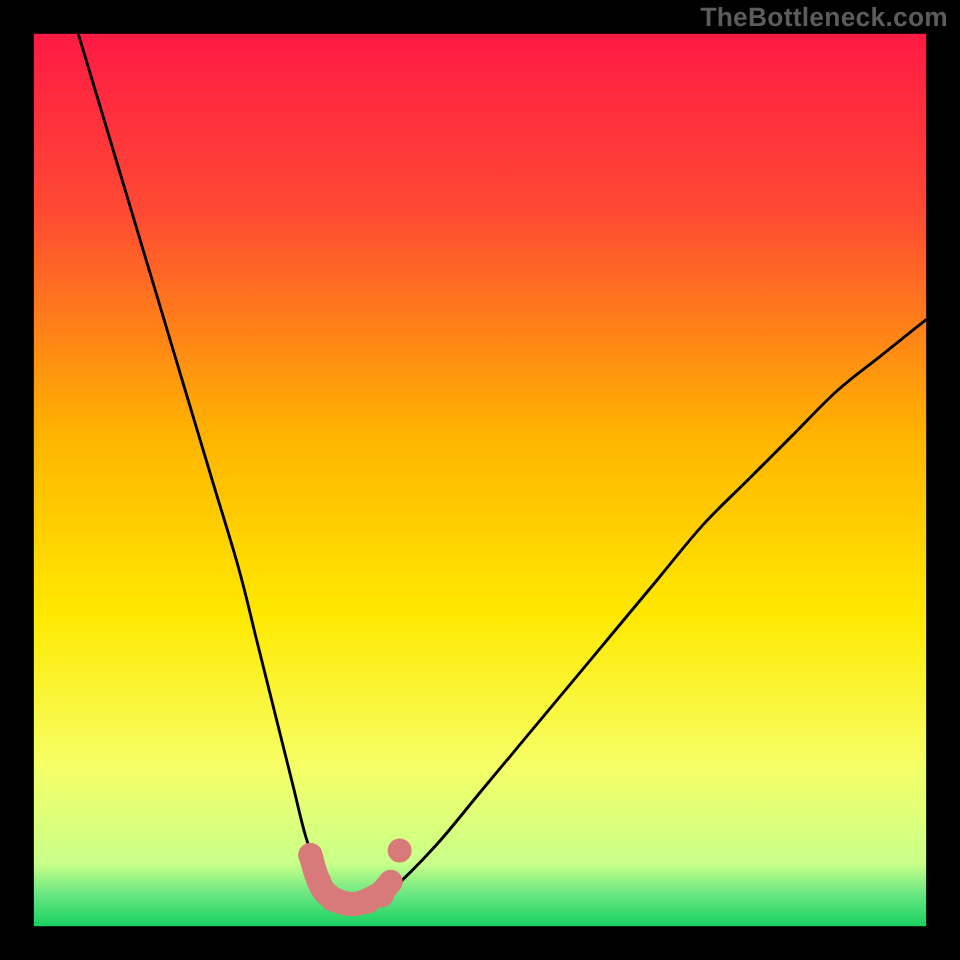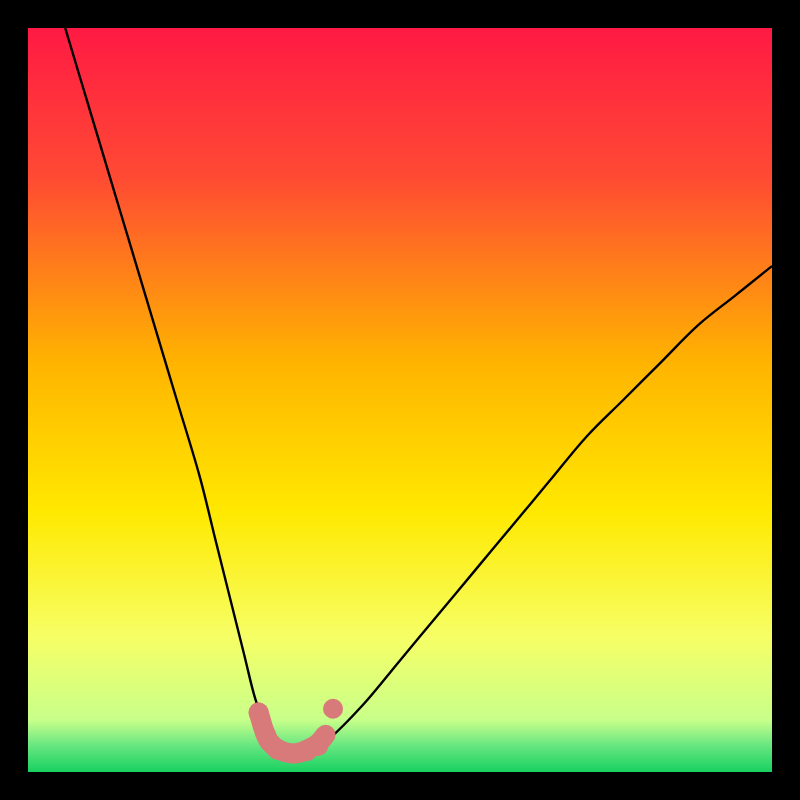--- a/index.html
+++ b/index.html
@@ -37,20 +37,21 @@
   svg {
     display: block;
     width: 744px;
     height: 744px;
   }
 </style>
 </head>
 <body>
 
 <div class="frame">
+  <div class="watermark">TheBottleneck.com</div>
 
   <div class="plot-wrap">
     <svg id="chart-svg" viewBox="0 0 744 744">
       <defs>
         <linearGradient id="bg-grad" x1="0" y1="0" x2="0" y2="1">
             <stop offset="0%" stop-color="#ff1a44"></stop>
             <stop offset="20%" stop-color="#ff4a33"></stop>
             <stop offset="45%" stop-color="#ffb400"></stop>
             <stop offset="65%" stop-color="#ffe900"></stop>
             <stop offset="82%" stop-color="#f6ff66"></stop>

